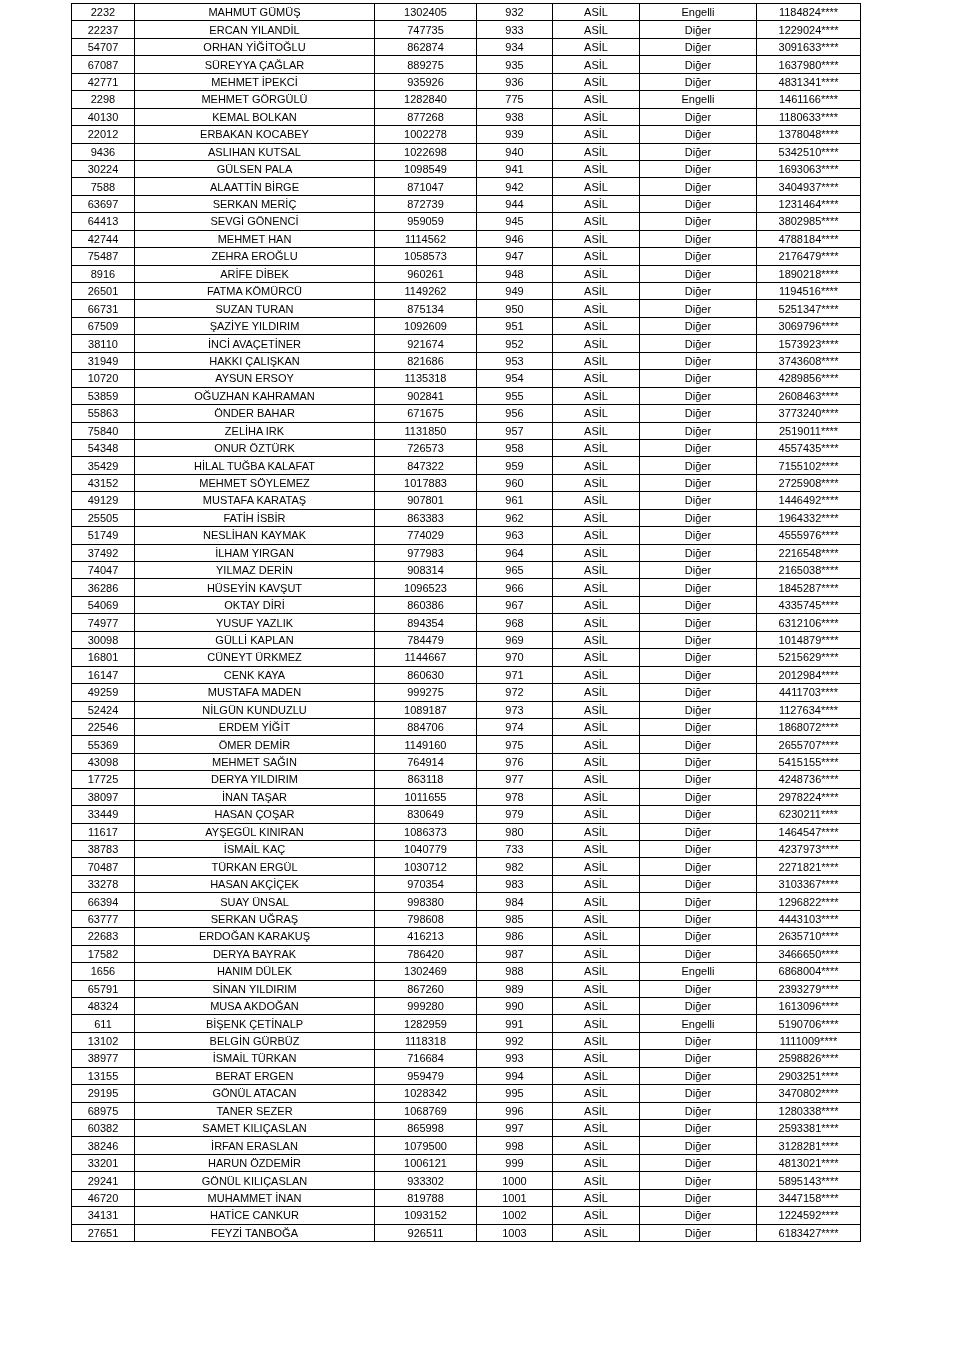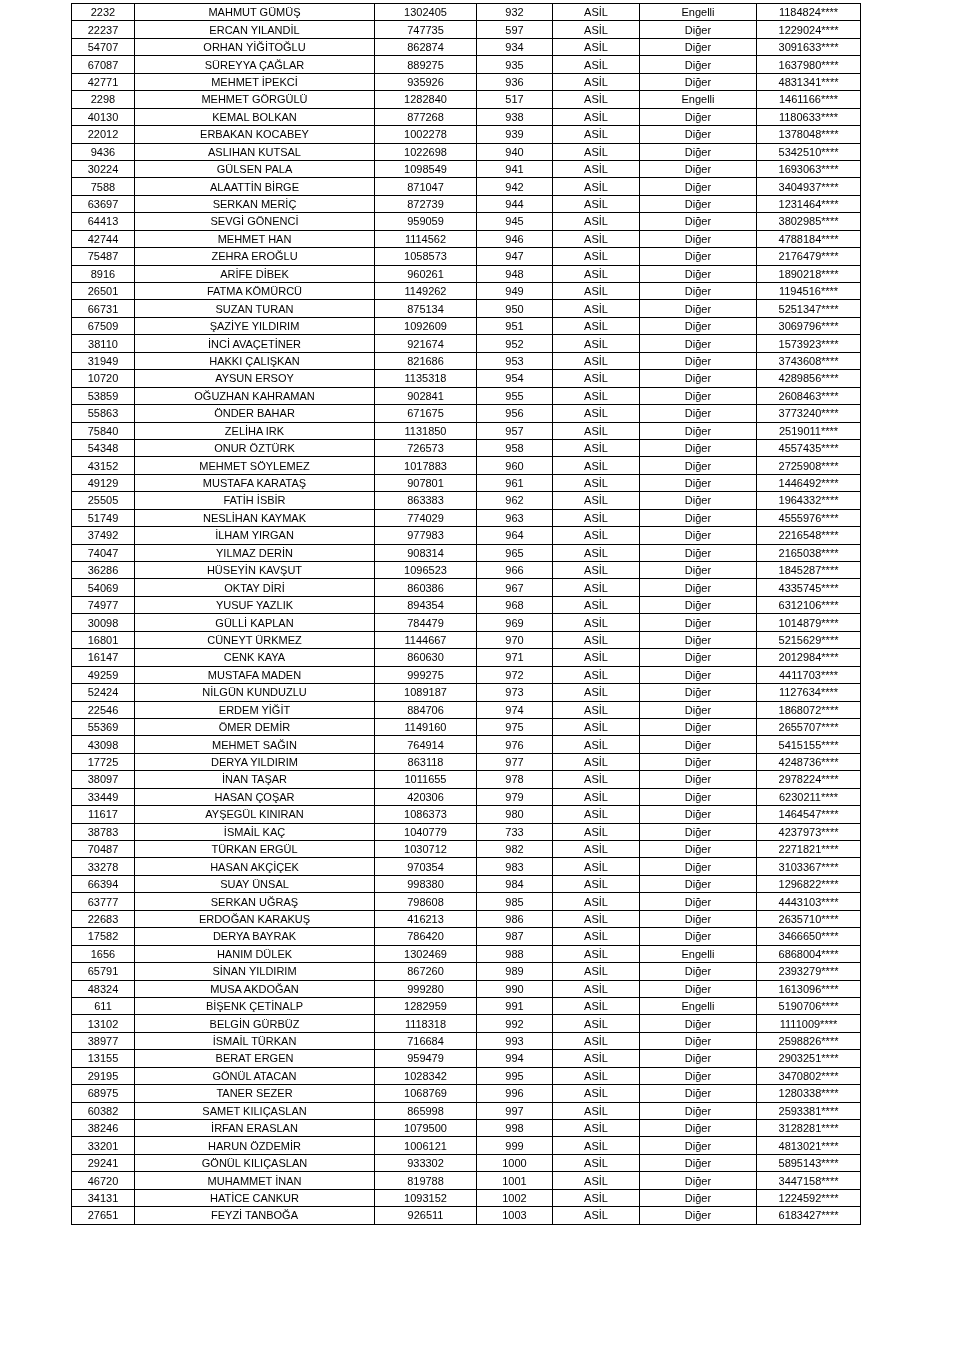--- a/index.html
+++ b/index.html
@@ -64,21 +64,21 @@
           <td>1302405</td>
           <td>932</td>
           <td>ASİL</td>
           <td>Engelli</td>
           <td>1184824****</td>
         </tr>
         <tr>
           <td>22237</td>
           <td>ERCAN YILANDİL</td>
           <td>747735</td>
-          <td>597</td>
+          <td>933</td>
           <td>ASİL</td>
           <td>Diğer</td>
           <td>1229024****</td>
         </tr>
         <tr>
           <td>54707</td>
           <td>ORHAN YİĞİTOĞLU</td>
           <td>862874</td>
           <td>934</td>
           <td>ASİL</td>
@@ -100,21 +100,21 @@
           <td>935926</td>
           <td>936</td>
           <td>ASİL</td>
           <td>Diğer</td>
           <td>4831341****</td>
         </tr>
         <tr>
           <td>2298</td>
           <td>MEHMET GÖRGÜLÜ</td>
           <td>1282840</td>
-          <td>517</td>
+          <td>775</td>
           <td>ASİL</td>
           <td>Engelli</td>
           <td>1461166****</td>
         </tr>
         <tr>
           <td>40130</td>
           <td>KEMAL BOLKAN</td>
           <td>877268</td>
           <td>938</td>
           <td>ASİL</td>
@@ -286,20 +286,29 @@
         <tr>
           <td>54348</td>
           <td>ONUR ÖZTÜRK</td>
           <td>726573</td>
           <td>958</td>
           <td>ASİL</td>
           <td>Diğer</td>
           <td>4557435****</td>
         </tr>
         <tr>
+          <td>35429</td>
+          <td>HİLAL TUĞBA KALAFAT</td>
+          <td>847322</td>
+          <td>959</td>
+          <td>ASİL</td>
+          <td>Diğer</td>
+          <td>7155102****</td>
+        </tr>
+        <tr>
           <td>43152</td>
           <td>MEHMET SÖYLEMEZ</td>
           <td>1017883</td>
           <td>960</td>
           <td>ASİL</td>
           <td>Diğer</td>
           <td>2725908****</td>
         </tr>
         <tr>
           <td>49129</td>
@@ -459,21 +468,21 @@
           <td>İNAN TAŞAR</td>
           <td>1011655</td>
           <td>978</td>
           <td>ASİL</td>
           <td>Diğer</td>
           <td>2978224****</td>
         </tr>
         <tr>
           <td>33449</td>
           <td>HASAN ÇOŞAR</td>
-          <td>420306</td>
+          <td>830649</td>
           <td>979</td>
           <td>ASİL</td>
           <td>Diğer</td>
           <td>6230211****</td>
         </tr>
         <tr>
           <td>11617</td>
           <td>AYŞEGÜL KINIRAN</td>
           <td>1086373</td>
           <td>980</td>

